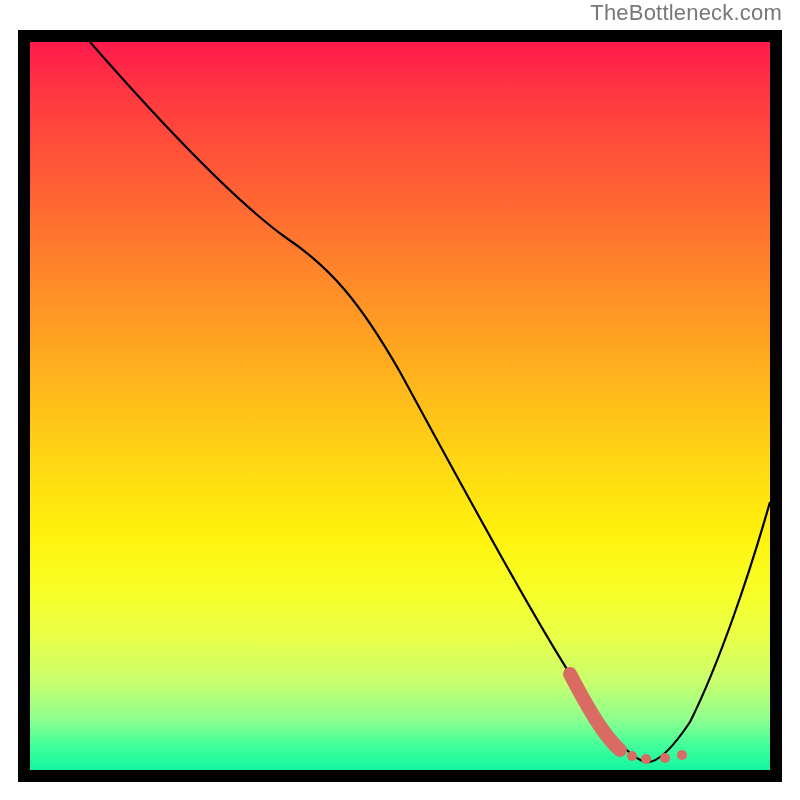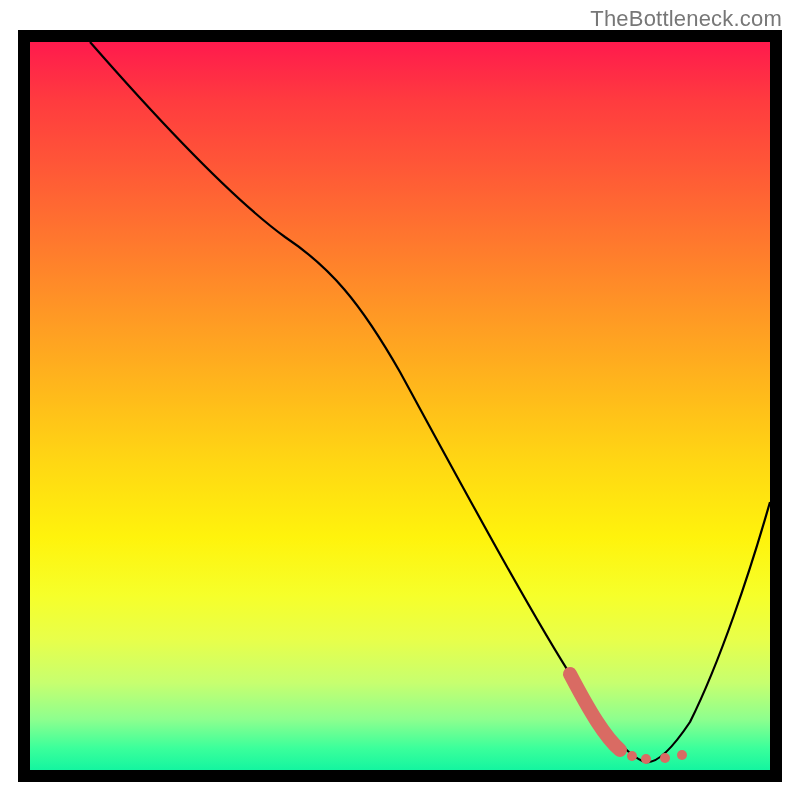--- a/index.html
+++ b/index.html
@@ -11,21 +11,21 @@
     font-family: Arial, Helvetica, sans-serif;
     overflow: hidden;
   }
   .container {
     position: relative;
     width: 800px;
     height: 800px;
   }
   .watermark {
     position: absolute;
-    top: 6px;
+    top: 0;
     right: 18px;
     color: #777;
     font-size: 22px;
     font-weight: 500;
     letter-spacing: 0.2px;
     z-index: 5;
   }
   .plot-frame {
     position: absolute;
     left: 18px;

